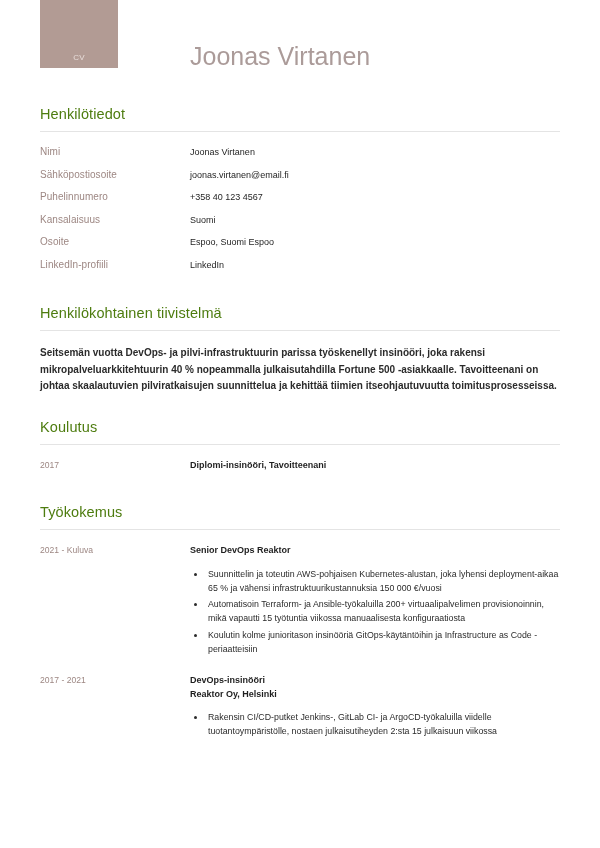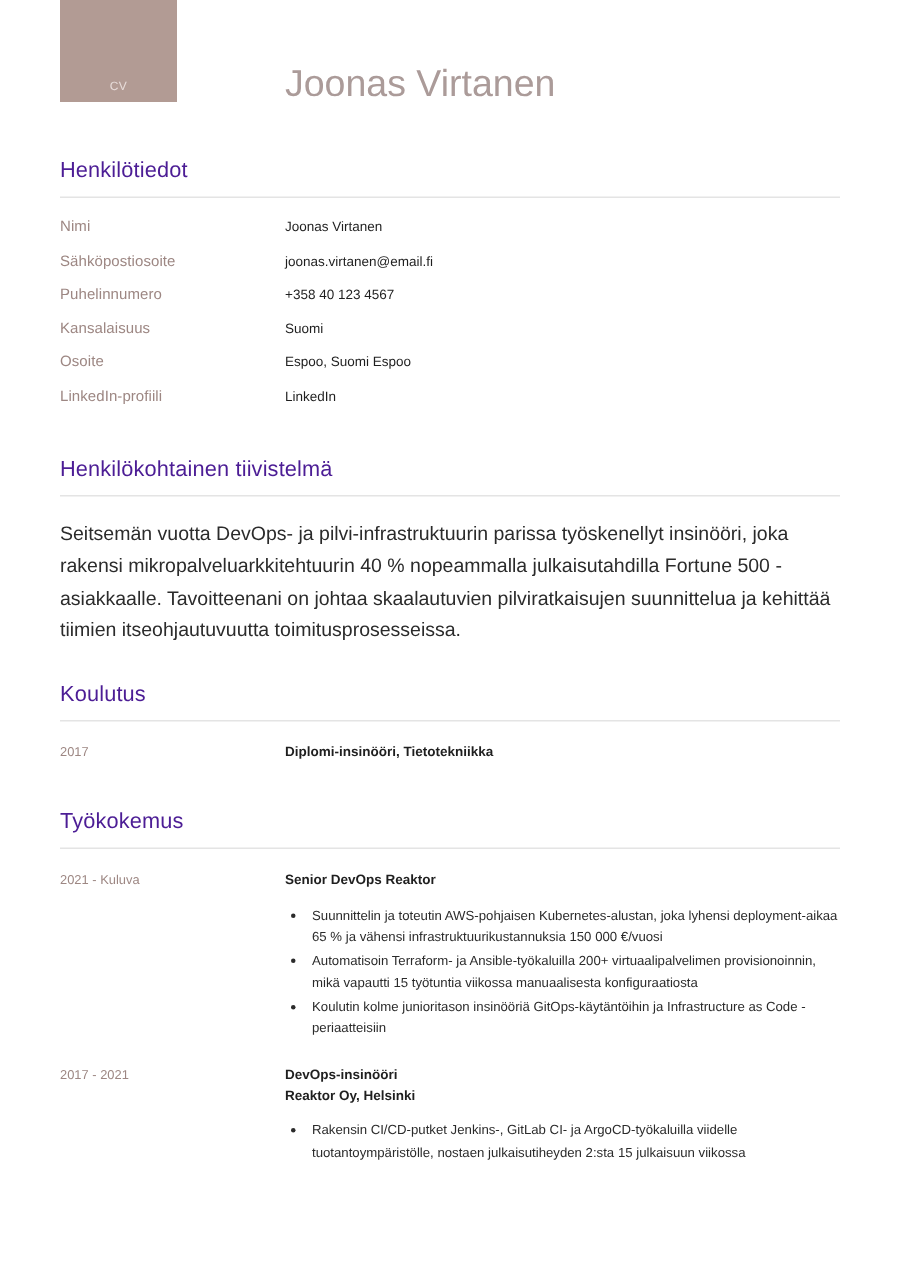--- a/index.html
+++ b/index.html
@@ -56,21 +56,21 @@
     white-space: nowrap;
   }
 
   
   .section {
     margin-top: 6px;
   }
   .section-title {
     font-size: 14.5px;
     font-weight: 400;
-    color: #4c1d95;
+    color: #4d7c0f;
     letter-spacing: 0.1px;
     margin: 0 0 9px 0;
   }
   .section-rule {
     height: 1px;
     background: #e4e4e4;
     width: 100%;
     margin-bottom: 14px;
   }
 
@@ -87,25 +87,26 @@
     color: #9d8783;
     letter-spacing: 0.05px;
   }
   .detail-value {
     font-size: 9px;
     color: #1f1f1f;
   }
 
   
   .summary-text {
-    font-size: 13px;
+    font-size: 10px;
     line-height: 1.65;
     color: #2b2b2b;
     max-width: 530px;
     margin: 0;
+    font-weight: bold;
   }
 
   
   .entry {
     display: flex;
     align-items: flex-start;
     margin-bottom: 16px;
   }
   .entry-date {
     width: 150px;
@@ -198,21 +199,21 @@
 
   <div class="spacer-md"></div>
 
   <div class="section">
     <div class="section-title">Koulutus</div>
     <div class="section-rule"></div>
 
     <div class="entry">
       <div class="entry-date">2017</div>
       <div class="entry-body">
-        <div class="entry-title">Diplomi-insinööri, Tietotekniikka</div>
+        <div class="entry-title">Diplomi-insinööri, Tavoitteenani</div>
       </div>
     </div>
   </div>
 
   <div class="spacer-sm"></div>
 
   <div class="section">
     <div class="section-title">Työkokemus</div>
     <div class="section-rule"></div>
 

